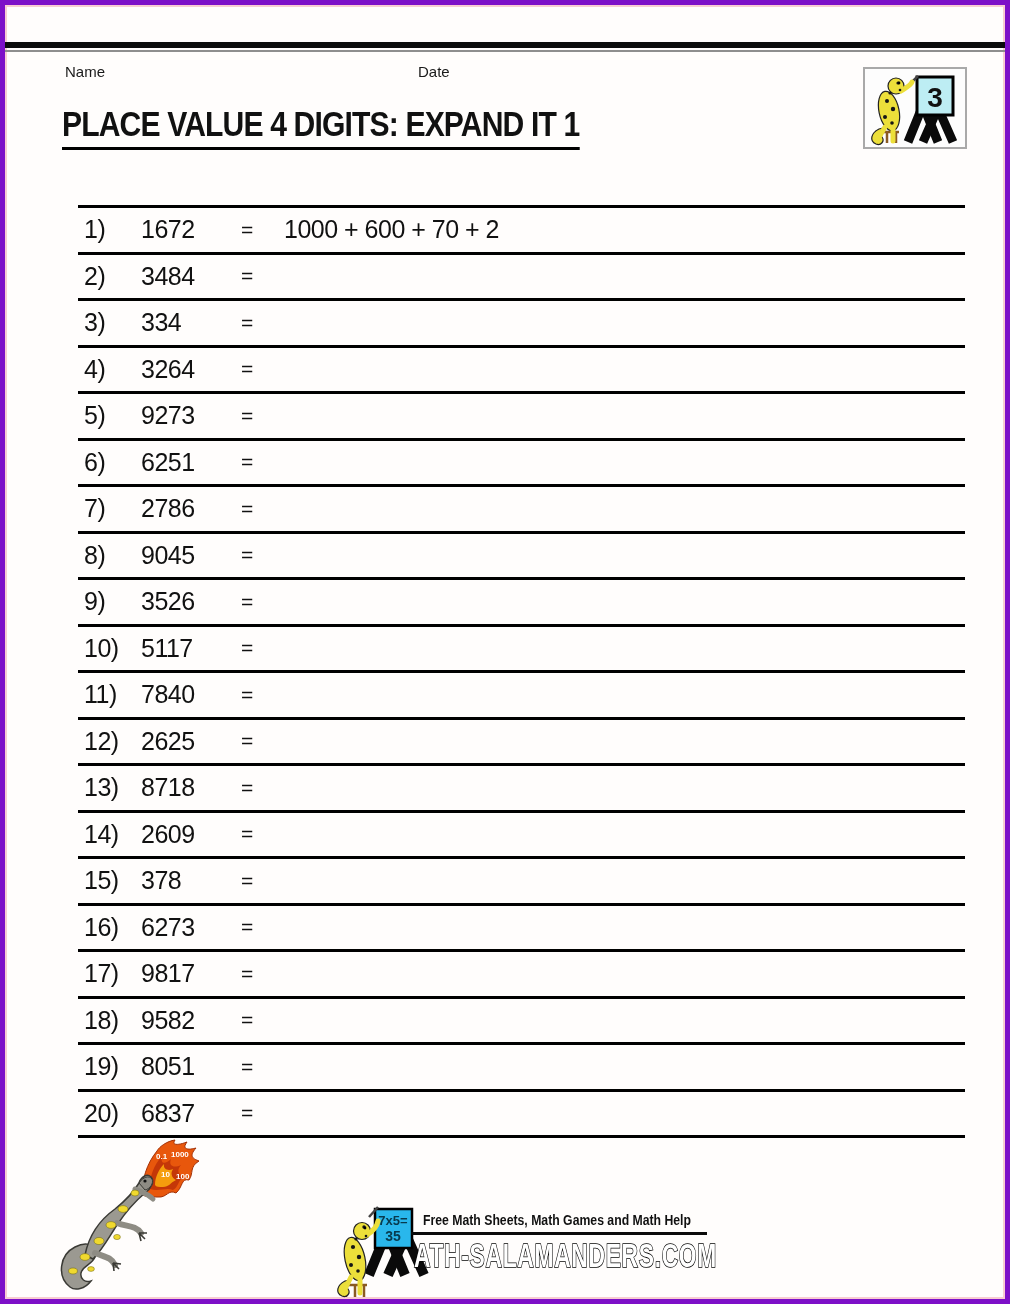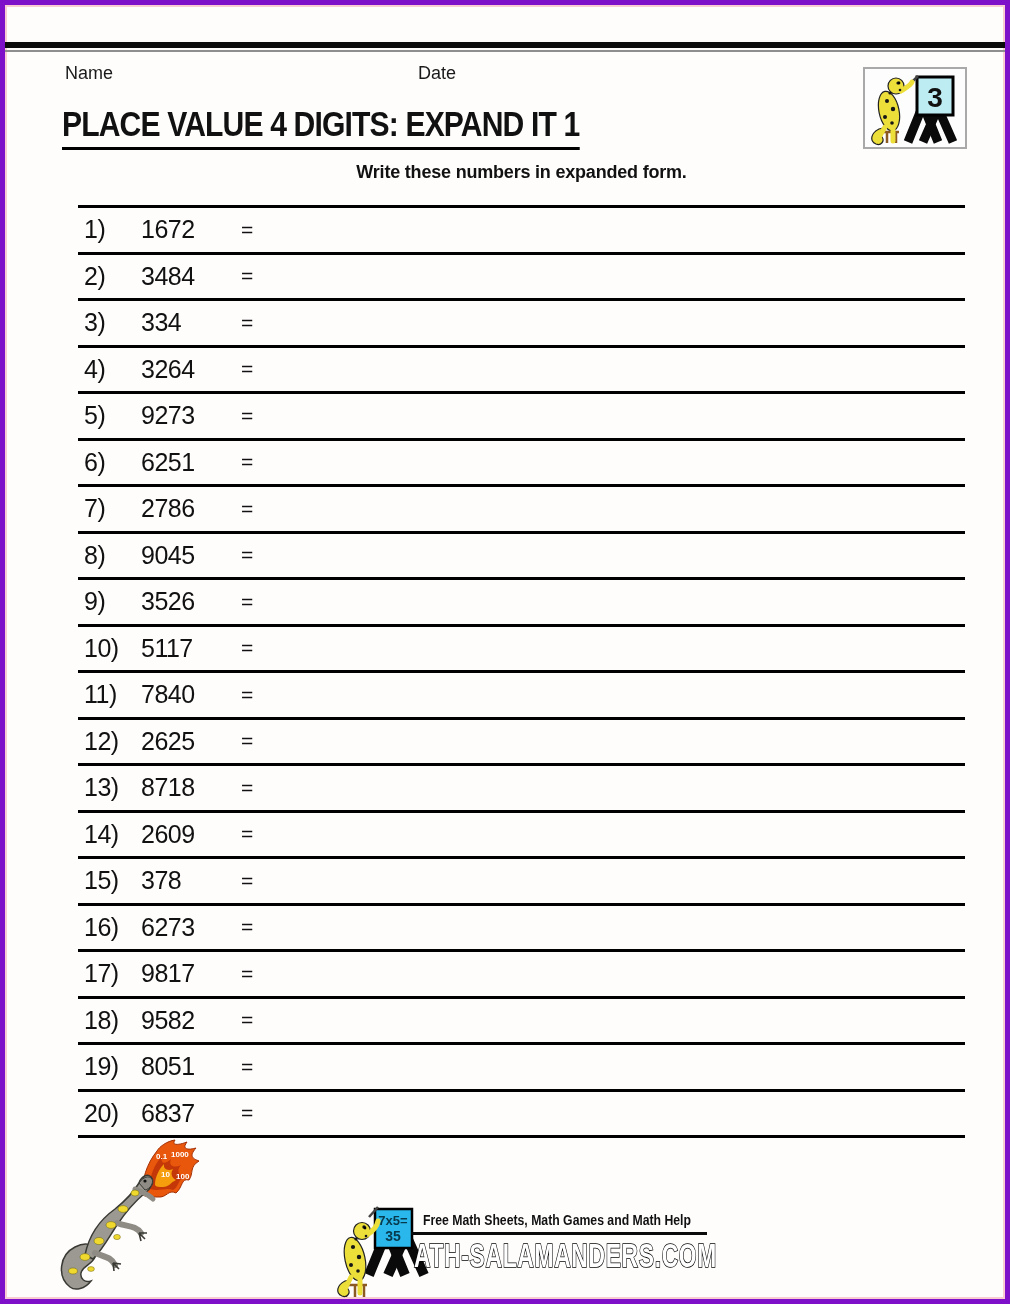--- a/index.html
+++ b/index.html
@@ -3,21 +3,21 @@
 <meta charset="utf-8">
 <style>
   html,body{margin:0;padding:0;background:#fff;}
   .page{
     position:relative;width:1010px;height:1304px;box-sizing:border-box;
     border:5px solid #7d10c8;box-shadow:inset 0 0 0 2px #f8ccd2;
     background:#fffdfc;font-family:"Liberation Sans",sans-serif;color:#111;overflow:hidden;
   }
   .bar-black{position:absolute;left:0;right:0;top:37px;height:6px;background:#0b0b0b;}
   .bar-gray{position:absolute;left:0;right:0;top:45px;height:2px;background:#8e8e8e;}
-  .meta{position:absolute;top:58px;font-size:18px;color:#1a1a1a;}
+  .meta{position:absolute;top:58px;font-size:15px;color:#1a1a1a;}
   .meta.name{left:60px;}
   .meta.date{left:413px;}
   .badge{position:absolute;left:858px;top:62px;width:104px;height:82px;border:2px solid #a9a9a9;
          background:#fdfdfd;box-sizing:border-box;}
   .title{
     position:absolute;left:57px;top:100px;font-size:35px;font-weight:700;letter-spacing:-1px;
     white-space:nowrap;transform:scaleX(0.86);transform-origin:0 0;
     border-bottom:3px solid #000;padding-bottom:3px;line-height:1.1;
   }
   .instruction{position:absolute;left:73px;top:157px;width:887px;text-align:center;
@@ -78,27 +78,27 @@
             <circle cx="33" cy="14" r="1.6"></circle>
             <circle cx="25" cy="24" r="1.6"></circle>
           <circle cx="35" cy="21" r="1.3"></circle>
         </g>
         <circle cx="34" cy="14" r="1.4" fill="#000"></circle>
       </g>
     </svg>
   </div>
 
   <div class="title">PLACE VALUE 4 DIGITS: EXPAND IT 1</div>
-  <div class="instruction">Write these numbers in expanded form.</div>
 
   <div class="qtable">
     <div class="qrow">
         <span class="num">1)</span>
         <span class="val">1672</span>
         <span class="eq">=</span>
+        <span class="ans">1000 + 600 + 70 + 2</span>
       </div>
     <div class="qrow">
         <span class="num">2)</span>
         <span class="val">3484</span>
         <span class="eq">=</span>
         <span class="ans"></span>
       </div>
     <div class="qrow">
         <span class="num">3)</span>
         <span class="val">334</span>

